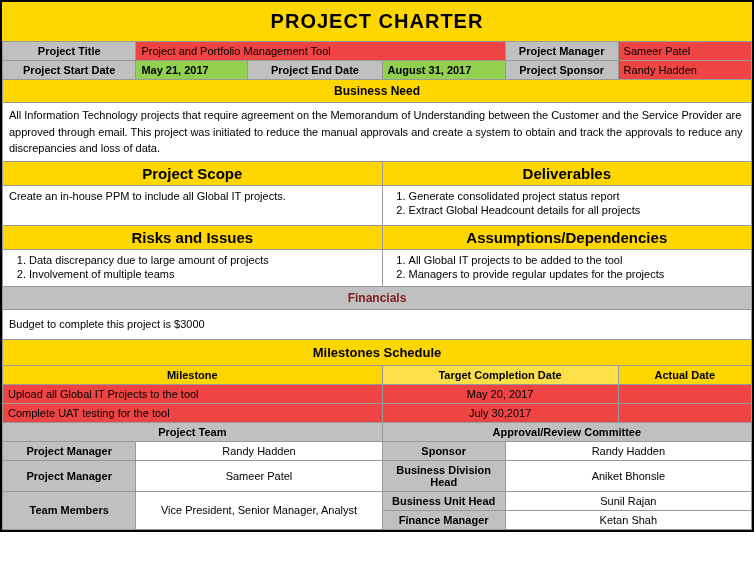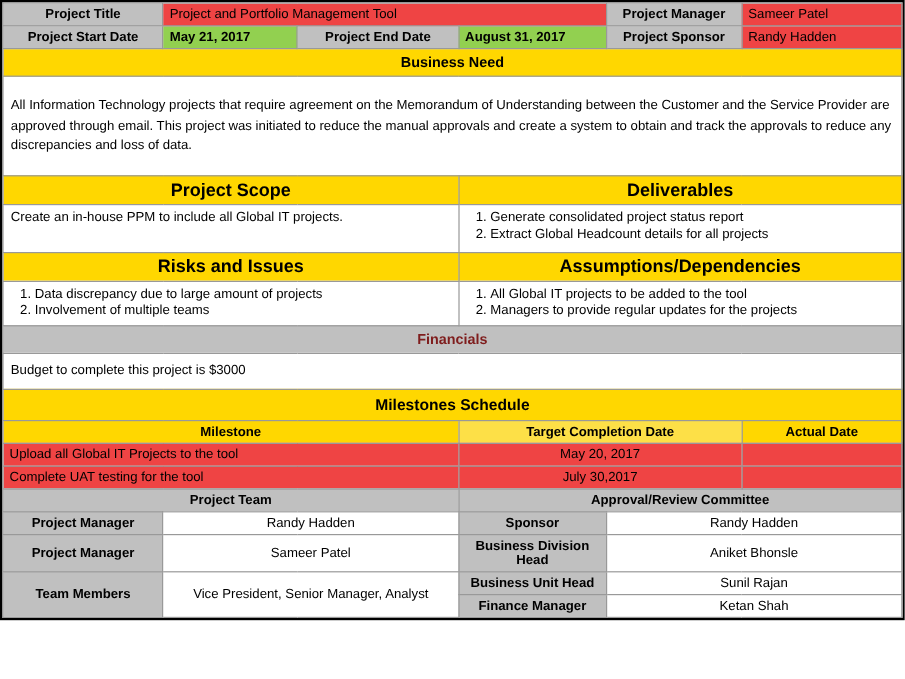--- a/index.html
+++ b/index.html
@@ -39,21 +39,21 @@
       font-size: 15px;
       padding: 3px;
     }
     .content-cell {
       background: #fff;
       vertical-align: top;
       padding: 4px 6px;
     }
     .business-need-text {
       background: #fff;
-      padding: 16px 6px;
+      padding: 4px 6px;
       line-height: 1.5;
     }
     .financials-text {
       background: #fff;
       padding: 4px 6px;
     }
     ol { margin-left: 20px; }
     ol li { margin-bottom: 2px; }
     .milestone-header {
       background: #ffd700;
@@ -67,20 +67,21 @@
     .col-actual { background: #ffd700; font-weight: bold; text-align: center; }
     .team-header { background: #c0c0c0; font-weight: bold; text-align: center; }
     .team-label { background: #c0c0c0; font-weight: bold; text-align: center; }
     .team-value { background: #fff; text-align: center; }
   </style>
 </head>
 <body>
 
 <div class="charter-container">
 
+  <div class="title-row">PROJECT CHARTER</div>
 
   <table>
     <tbody>
         <tr>
       <td class="header-label" style="width:130px;">Project Title</td>
       <td class="header-value" colspan="3" style="width:360px;">Project and Portfolio Management Tool</td>
       <td class="header-label" style="width:110px;">Project Manager</td>
       <td class="header-value" style="width:130px;">Sameer Patel</td>
     </tr>
     <tr>

